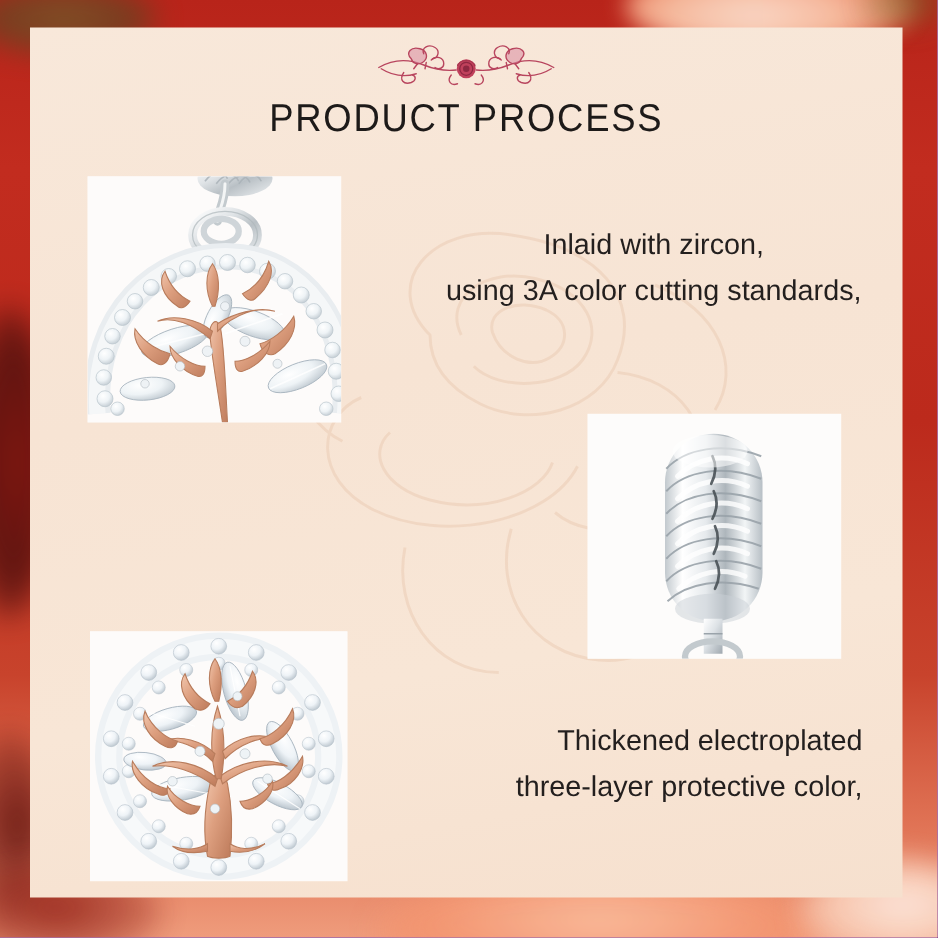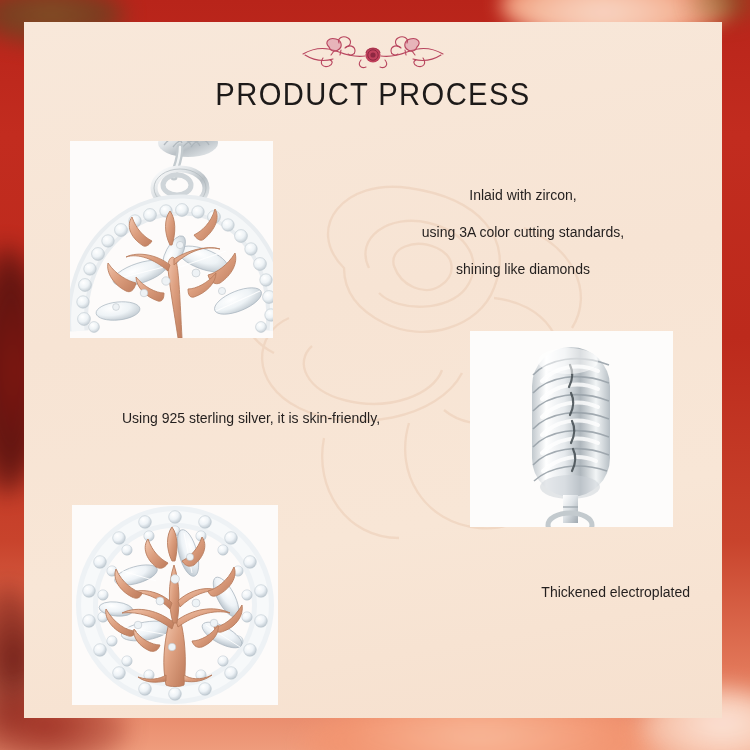--- a/index.html
+++ b/index.html
@@ -127,21 +127,21 @@
   }
   #card-closeup { left:46px;  top:119px; width:203px; height:197px; }
   #card-rope    { left:446px; top:309px; width:203px; height:196px; }
   #card-medal   { left:48px;  top:483px; width:206px; height:200px; }
   .photo-card svg { display:block; width:100%; height:100%; }
 
   
   .text-block {
     position:absolute;
     color:#231f1e;
-    font-size:14px;
+    font-size:23px;
     line-height:37px;
     text-align:center;
     white-space:nowrap;
   }
   #text-zircon { left:310px; top:155px; width:378px; }
   #text-silver { left:-8px;  top:378px; width:470px; }
   #text-plate  { left:326px; top:552px; width:340px;text-align:right; }
   .text-block .line { display:block; }
 </style>
 </head>
@@ -487,25 +487,24 @@
           <circle cx="142" cy="118" r="3.8"></circle>
             <circle cx="100" cy="142" r="3.8"></circle>
           <circle cx="118" cy="52" r="3.6"></circle>
         </g>
       </svg>
     </div>
 
     <div class="text-block" id="text-zircon">
       <span class="line">Inlaid with zircon,</span>
       <span class="line">using 3A color cutting standards,</span>
-      <span class="line">shining like diamonds</span>
     </div>
 
     <div class="text-block" id="text-silver">
-      <span class="line">Using 925 sterling silver, it is skin-friendly,</span>
     </div>
 
     <div class="text-block" id="text-plate">
       <span class="line">Thickened electroplated</span>
+      <span class="line">three-layer protective color,</span>
     </div>
 
   </div>
 </div>
 
 </body></html>

